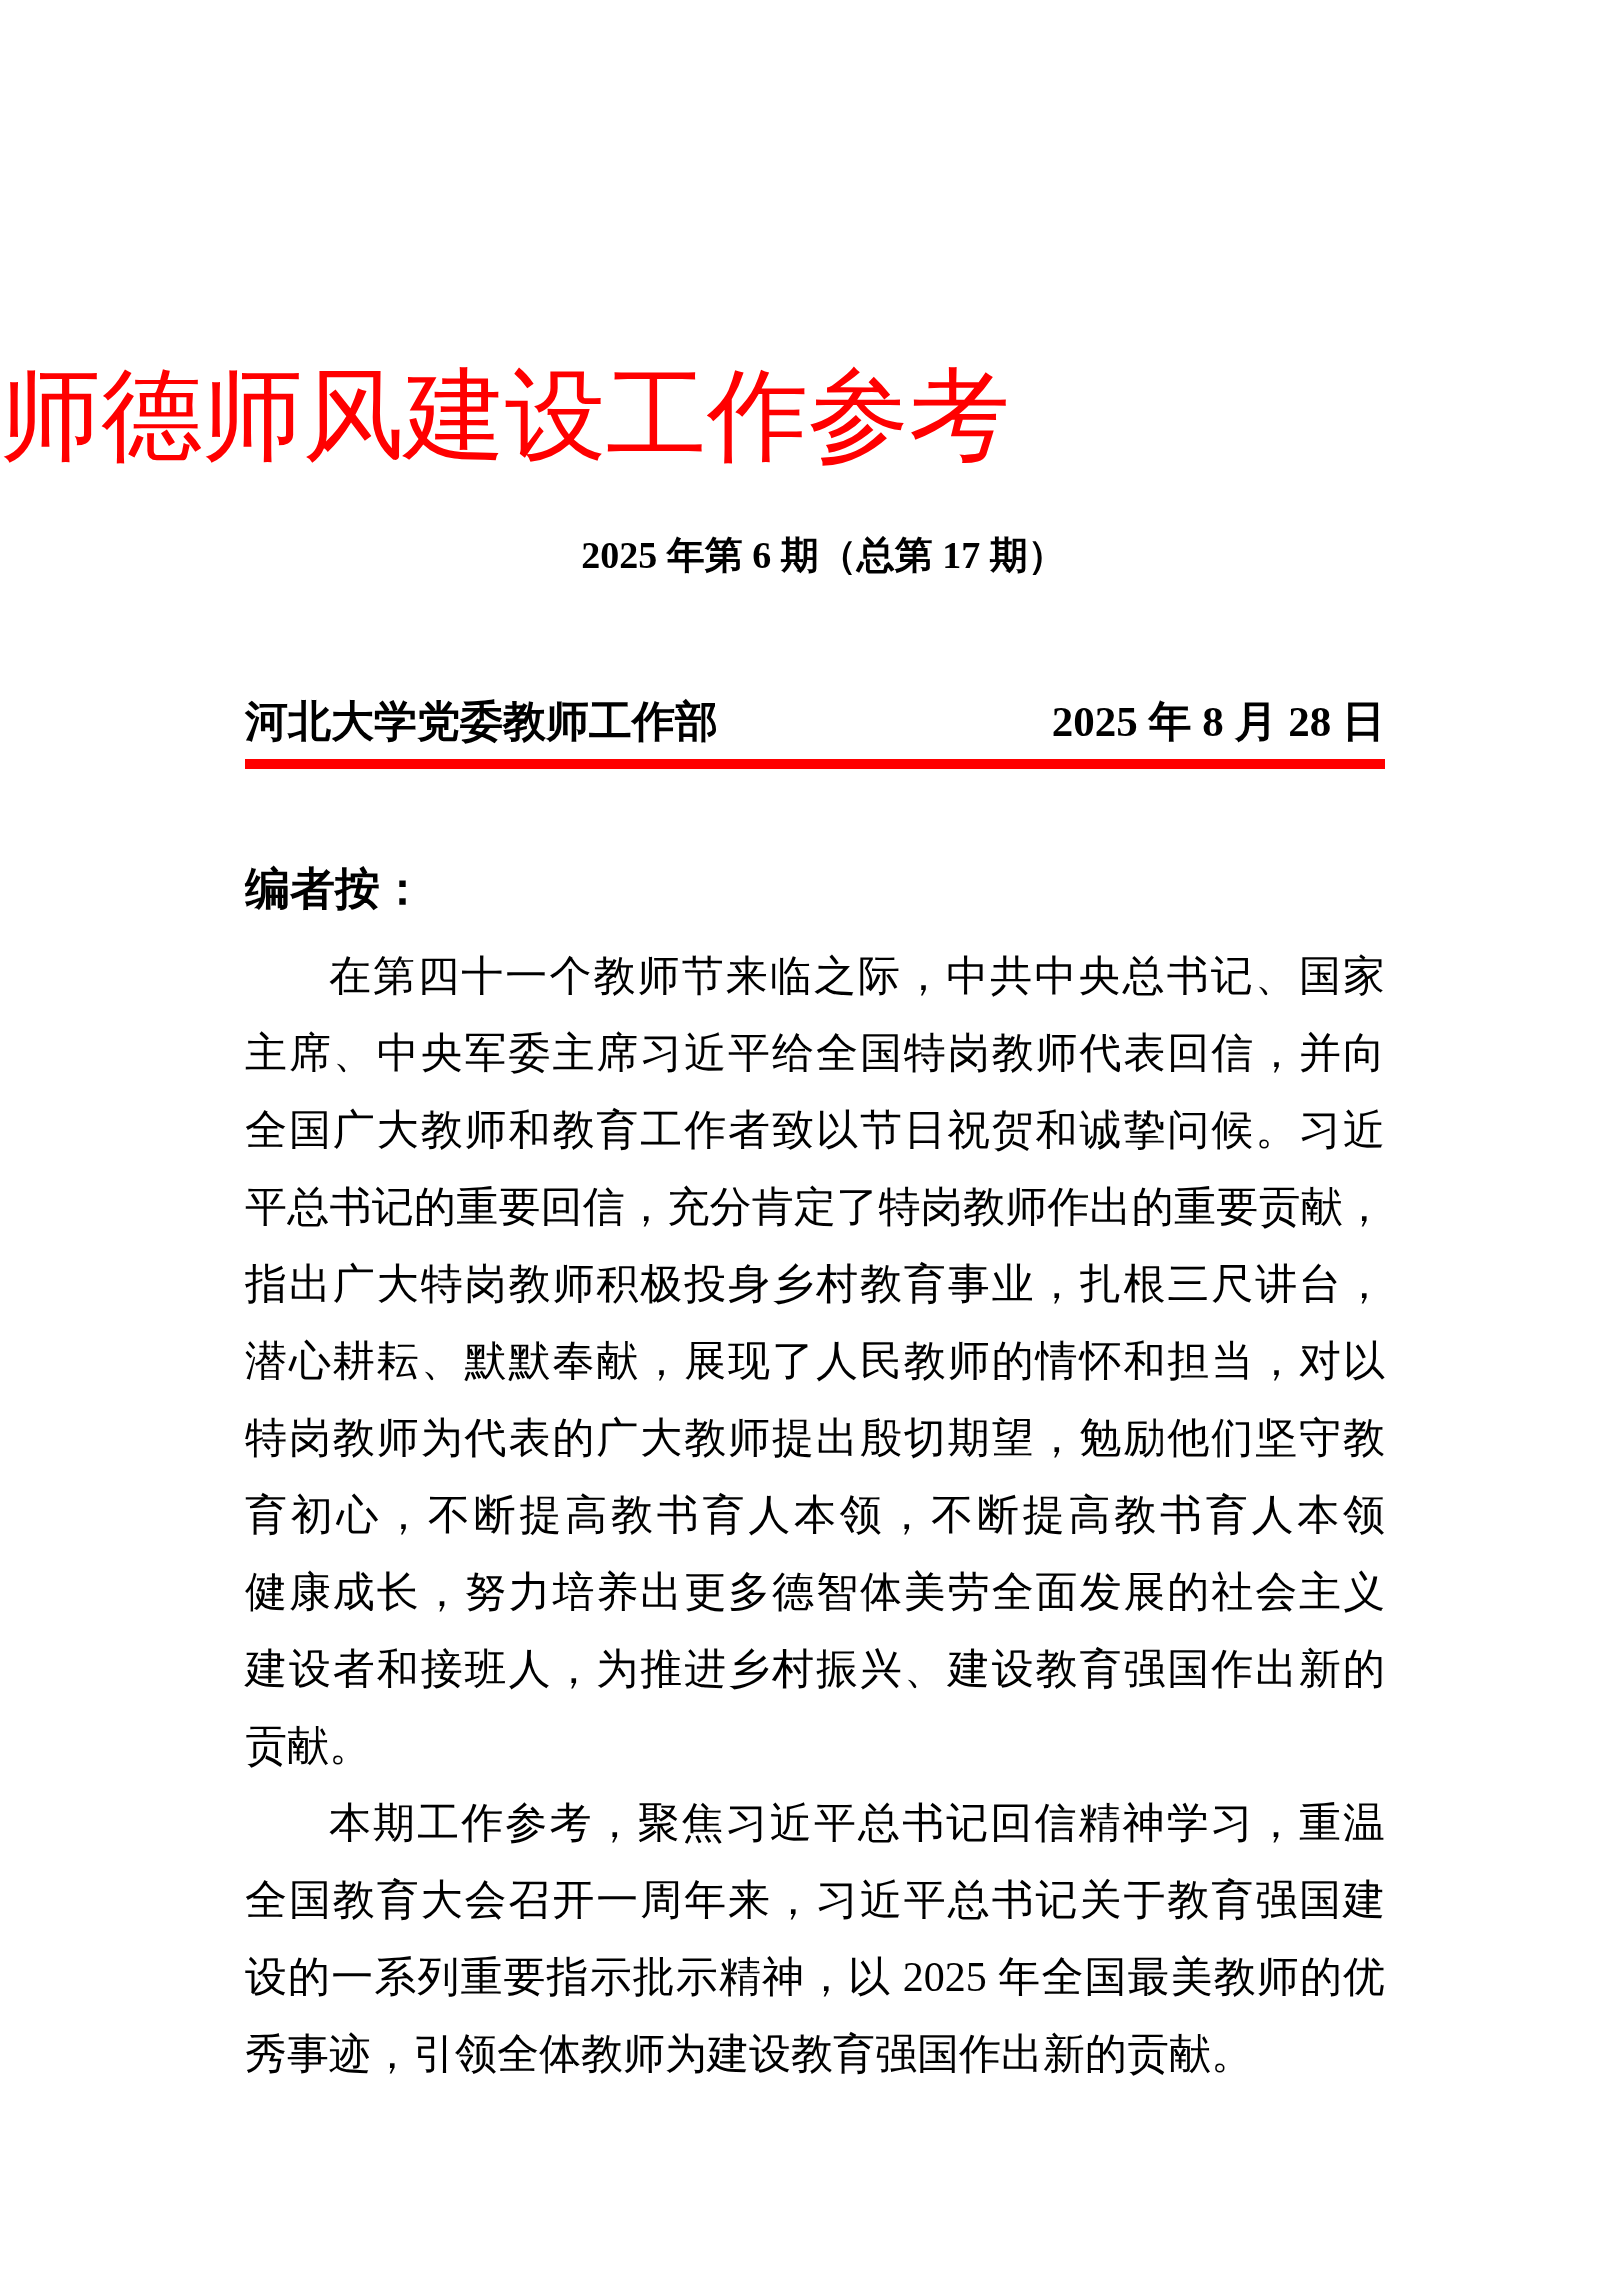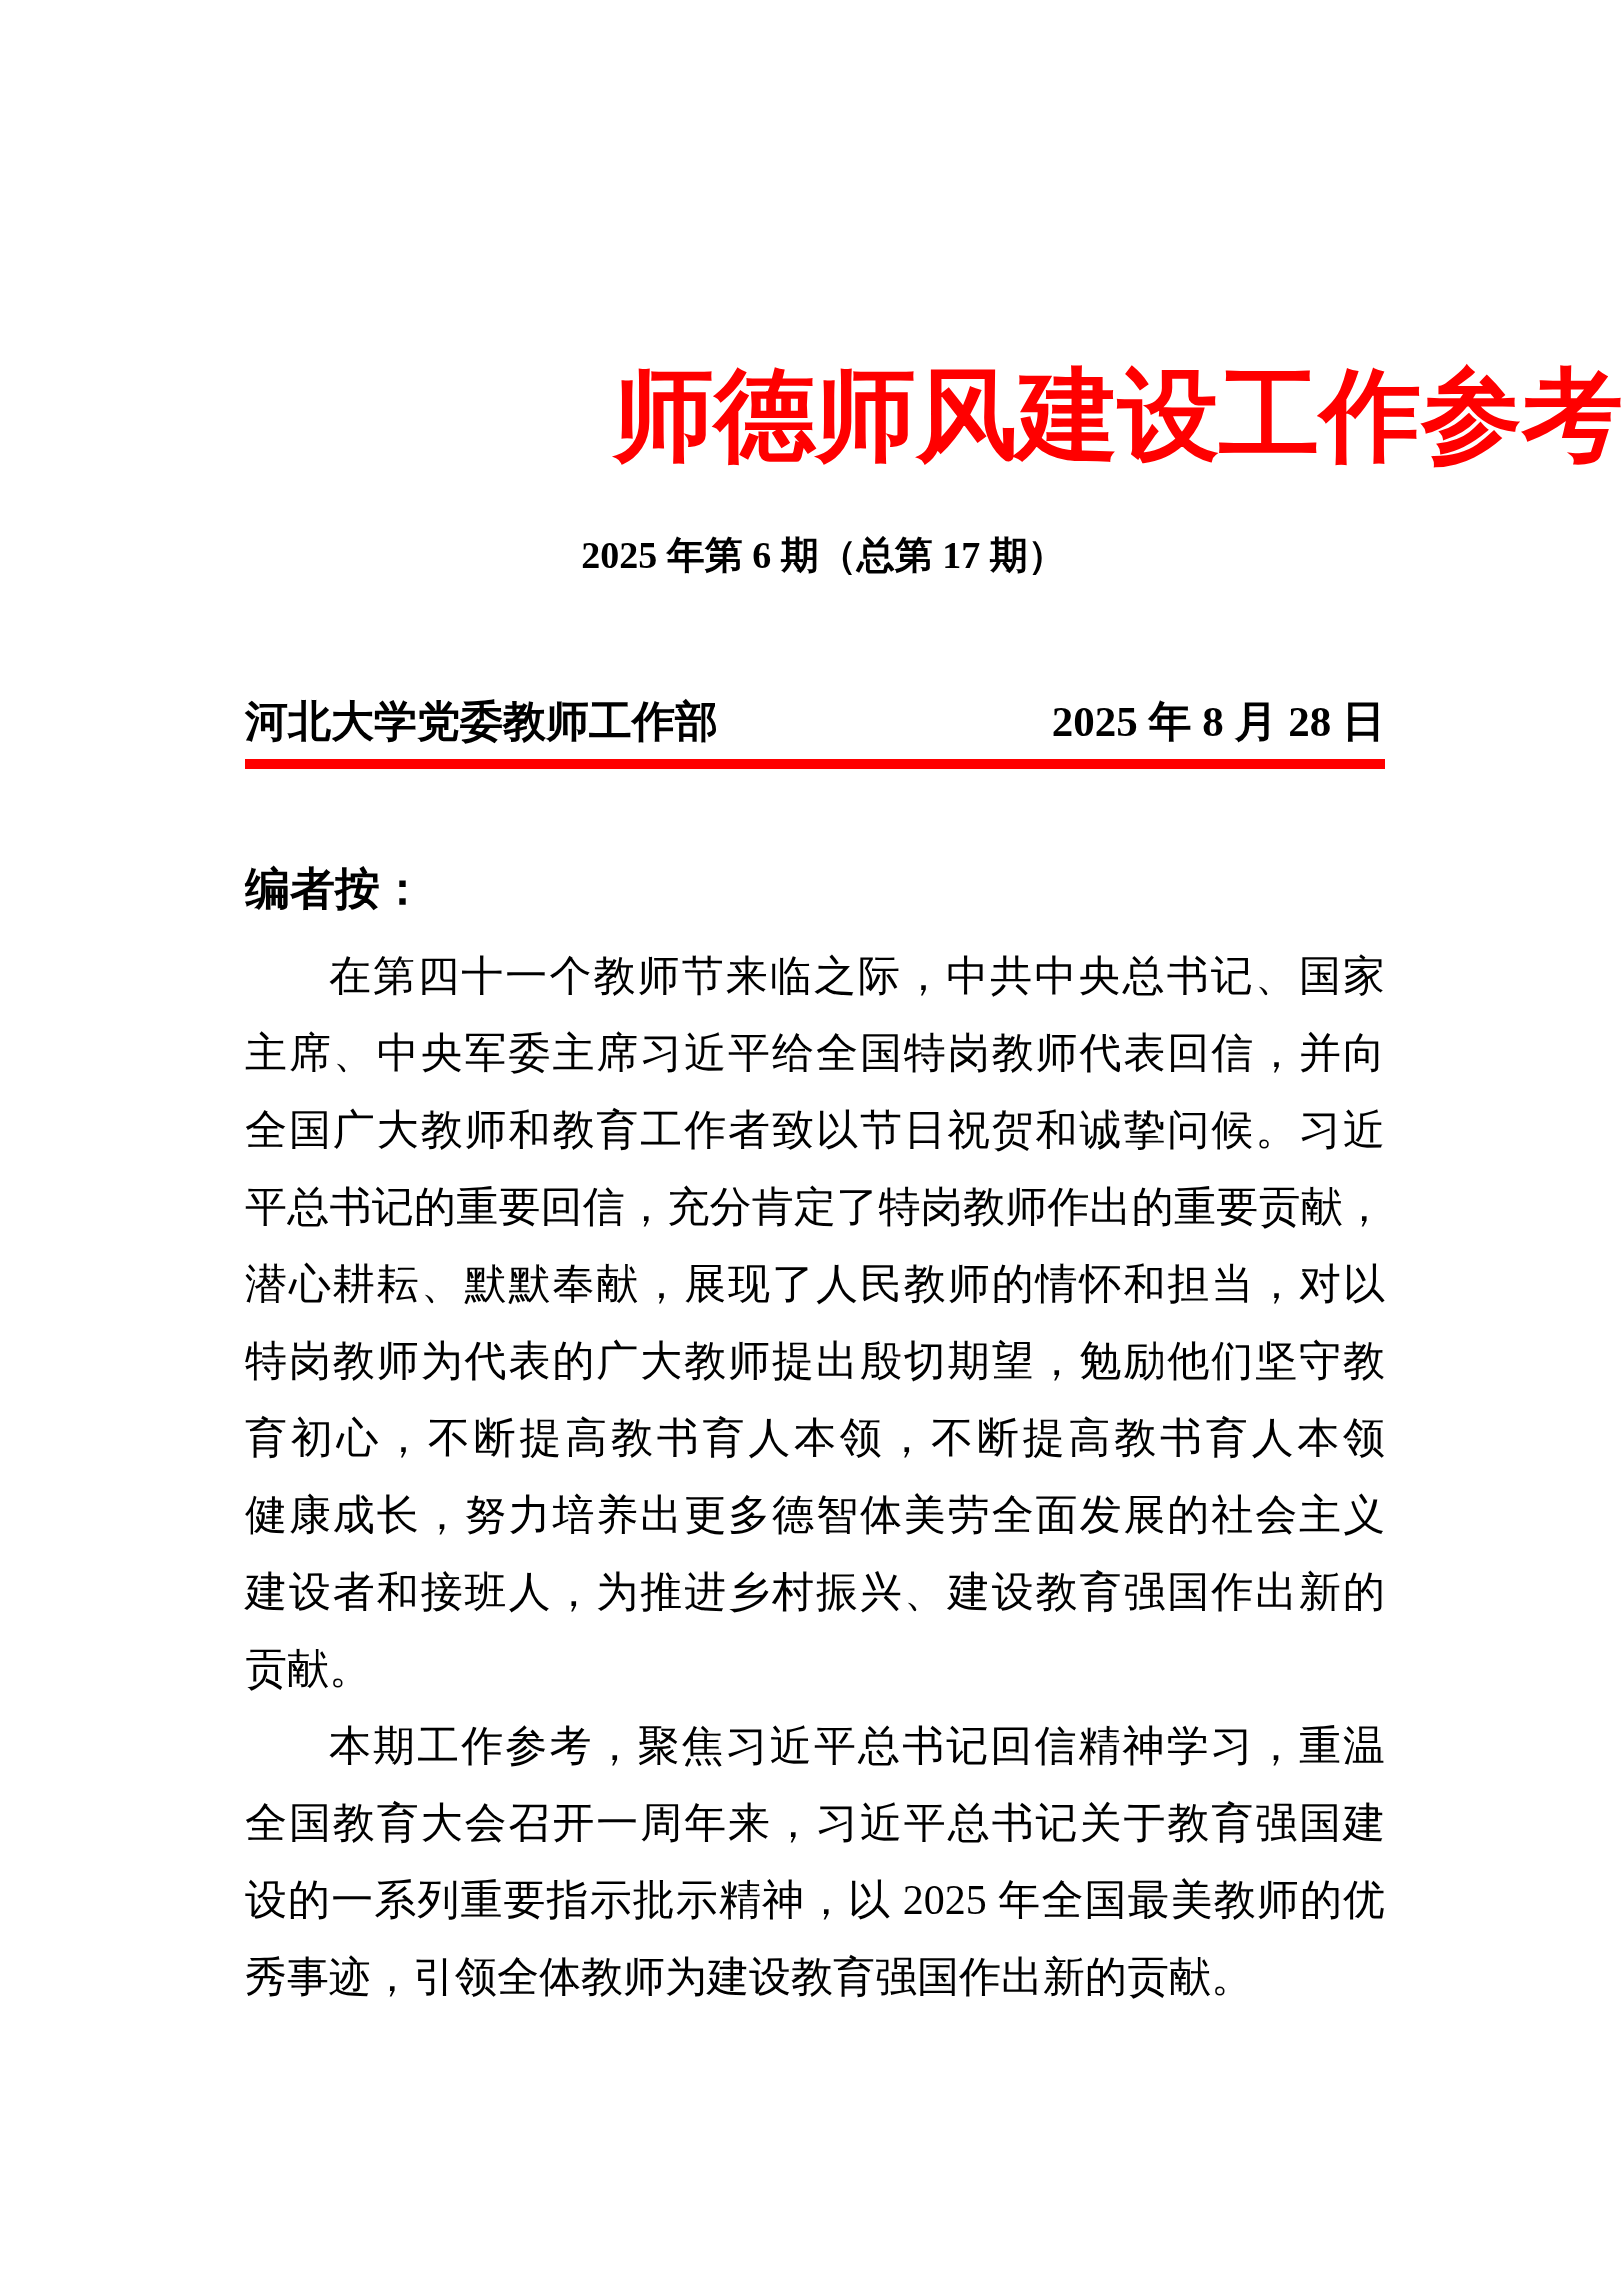--- a/index.html
+++ b/index.html
@@ -15,24 +15,24 @@
     overflow: hidden;
     color: #000000;
     font-family: "Liberation Serif", "DejaVu Serif", serif;
   }
   .masthead-title {
     position: absolute;
     top: 350px;
     left: 0;
     width: 100%;
     margin: 0;
-    text-align: right;
+    text-align: left;
     font-size: 101px;
     line-height: 133px;
-    font-weight: bold;
+    font-weight: normal;
     color: var(--accent, #FF0000);
     letter-spacing: 0;
     white-space: nowrap;
   }
   .issue-line {
     position: absolute;
     top: 531px;
     left: 12px;
     width: 100%;
     text-align: center;
@@ -107,20 +107,21 @@
 
   <div class="red-rule"></div>
 
   <div class="note-heading">编者按：</div>
 
   <div class="note-body">
       <div class="body-line first">在第四十一个教师节来临之际，中共中央总书记、国家</div>
       <div class="body-line">主席、中央军委主席习近平给全国特岗教师代表回信，并向</div>
       <div class="body-line">全国广大教师和教育工作者致以节日祝贺和诚挚问候。习近</div>
       <div class="body-line">平总书记的重要回信，充分肯定了特岗教师作出的重要贡献，</div>
+      <div class="body-line">指出广大特岗教师积极投身乡村教育事业，扎根三尺讲台，</div>
       <div class="body-line">潜心耕耘、默默奉献，展现了人民教师的情怀和担当，对以</div>
       <div class="body-line">特岗教师为代表的广大教师提出殷切期望，勉励他们坚守教</div>
       <div class="body-line">育初心，不断提高教书育人本领，不断提高教书育人本领</div>
       <div class="body-line">健康成长，努力培养出更多德智体美劳全面发展的社会主义</div>
       <div class="body-line">建设者和接班人，为推进乡村振兴、建设教育强国作出新的</div>
       <div class="body-line last">贡献。</div>
       <div class="body-line first">本期工作参考，聚焦习近平总书记回信精神学习，重温</div>
       <div class="body-line">全国教育大会召开一周年来，习近平总书记关于教育强国建</div>
       <div class="body-line">设的一系列重要指示批示精神，以 2025 年全国最美教师的优</div>
       <div class="body-line last">秀事迹，引领全体教师为建设教育强国作出新的贡献。</div>

